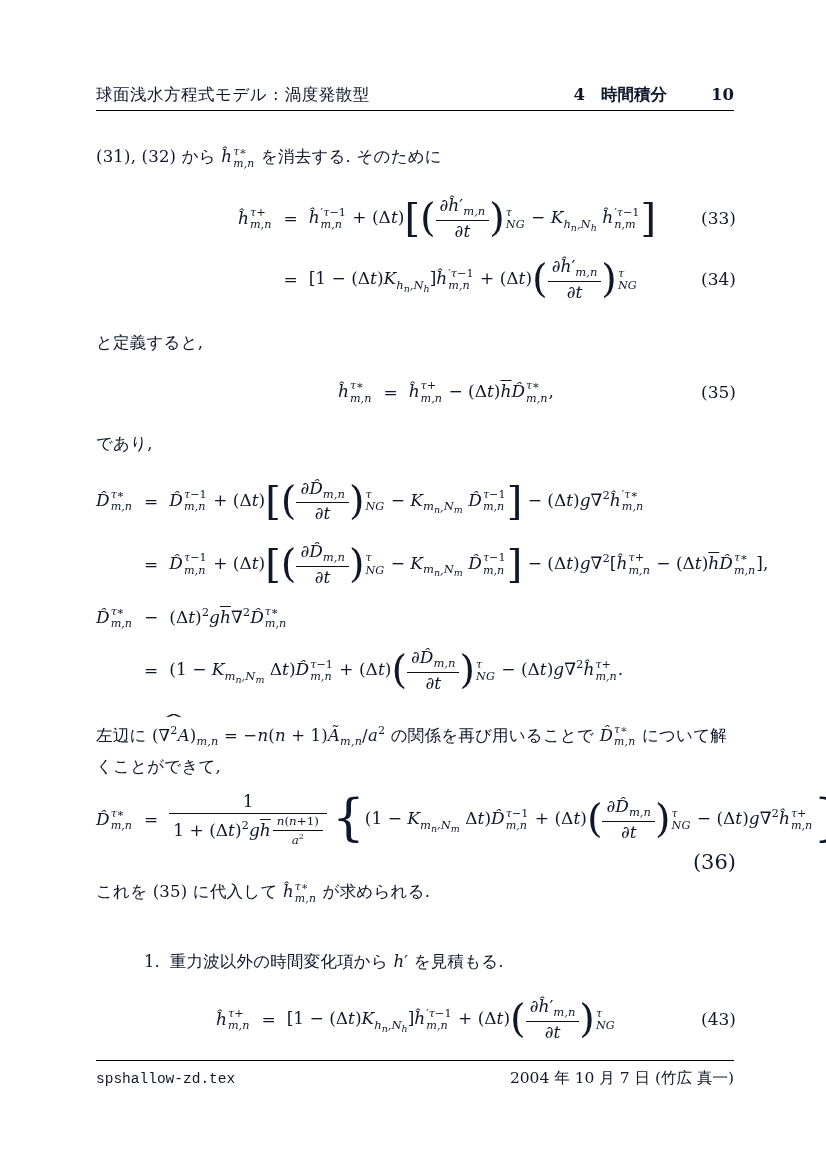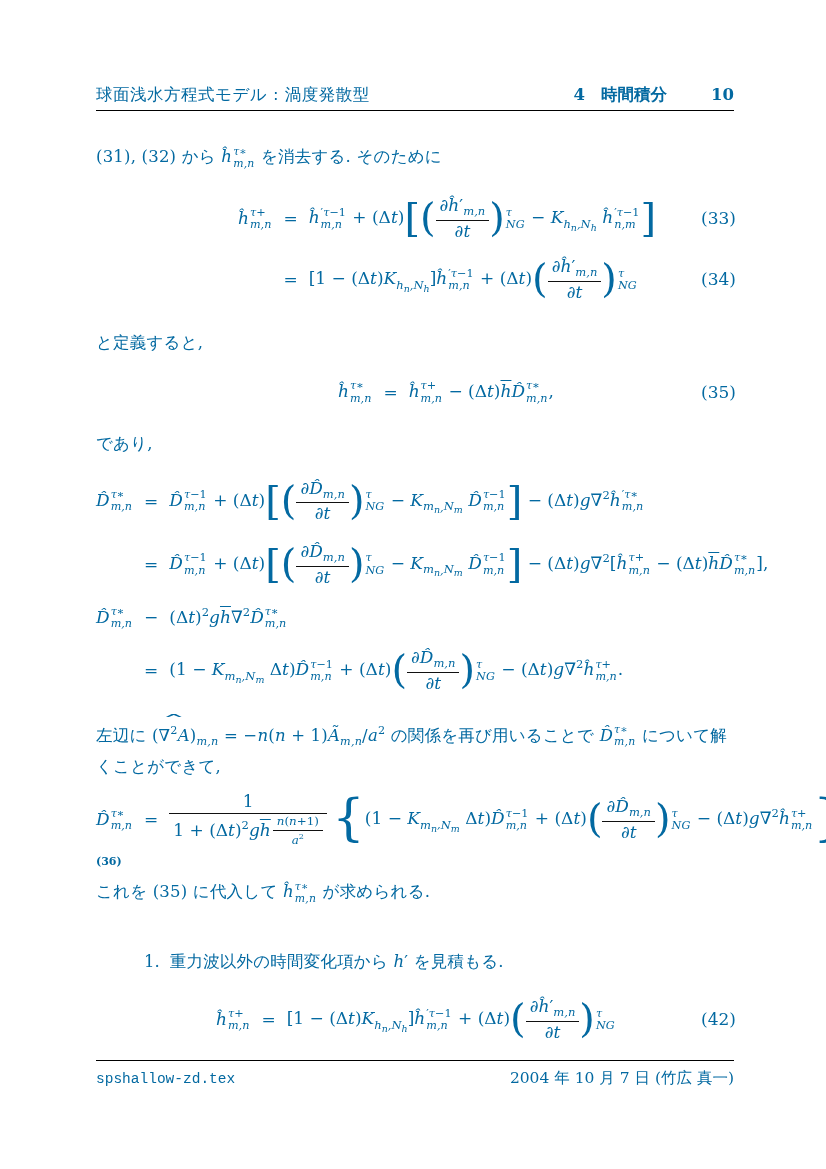--- a/index.html
+++ b/index.html
@@ -1,18 +1,18 @@
 <!DOCTYPE html>
 <html><head>
 <meta charset="utf-8">
 <style>
   html,body { margin:0; padding:0; background:#e8e8e8; }
   .page {
     position:relative; width:826px; height:1169px; margin:0 auto;
-    background:#ffffff; color:#0369a1;
+    background:#ffffff; color:#0f172a;
     font-family:"DejaVu Serif","Liberation Serif",serif;
     overflow:hidden;
   }
   
   .header { position:absolute; left:96px; right:92px; top:84px;
             display:flex; align-items:baseline; font-size:16.5px; }
   .header .h-left { flex:1; font-family:"DejaVu Sans","Liberation Sans",sans-serif; letter-spacing:0.5px; }
   .header .h-secno { font-weight:bold; margin-right:16px; }
   .header .h-sectitle { font-weight:bold; font-family:"DejaVu Sans","Liberation Sans",sans-serif; margin-right:44px; }
   .header .h-page { font-weight:bold; }
@@ -28,21 +28,21 @@
   .para { margin:0; }
   .jtext { letter-spacing:0.2px; }
 
   
   .eqblock { display:grid; grid-template-columns:max-content max-content minmax(0,1fr) max-content;
              align-items:center; row-gap:16px; font-size:17px; line-height:1.25; }
   .eqblock .lhs { text-align:right; white-space:nowrap; }
   .eqblock .rel { padding:0 11px; text-align:center; }
   .eqblock .rhs { text-align:left; white-space:nowrap; }
   .eqblock .tag { text-align:right; padding-left:6px; }
-  .eqtag-below { font-size:11px; margin-top:2px;font-weight:bold; }
+  .eqtag-below { text-align:right; font-size:21px; margin-top:2px; }
 
   i { font-style:italic; }
   sub { font-size:68%; font-style:italic; }
   sub sub { font-size:82%; }
   sup { font-size:68%; }
   .ss { display:inline-flex; flex-direction:column; vertical-align:middle; line-height:1.08;
         font-size:66%; text-align:left; margin-left:1px; margin-right:1px; }
   .ss .up, .ss .dn { display:block; white-space:nowrap; }
   .frac { display:inline-block; vertical-align:middle; text-align:center; line-height:1.15; }
   .frac .num { display:block; padding:0 4px 1px; }
@@ -249,21 +249,21 @@
             <span class="dn"><i>m,n</i></span>
           </span></span>
       <span class="rel">=</span>
       <span class="rhs">[1 − (Δ<i>t</i>)<i>K</i><sub><i>h<sub>n</sub></i>,<i>N<sub>h</sub></i></sub>]<i>ĥ</i><span class="ss">
             <span class="up">′<i>τ</i>−1</span>
             <span class="dn"><i>m,n</i></span>
           </span> + (Δ<i>t</i>)<span class="d2">(</span><span class="frac"><span class="num">∂<i>ĥ</i>′<sub><i>m,n</i></sub></span><span class="den">∂<i>t</i></span></span><span class="d2">)</span><span class="ss">
             <span class="up"><i>τ</i></span>
             <span class="dn"><i>NG</i></span>
           </span></span>
-      <span class="tag">(42)</span>
+      <span class="tag">(43)</span>
     </div>
 
   </div>
 
   <div class="rule bottom"></div>
   <div class="footer">
     <span class="f-left">spshallow-zd.tex</span>
     <span class="f-right">2004 年 10 月 7 日 (竹広 真一)</span>
   </div>
 

